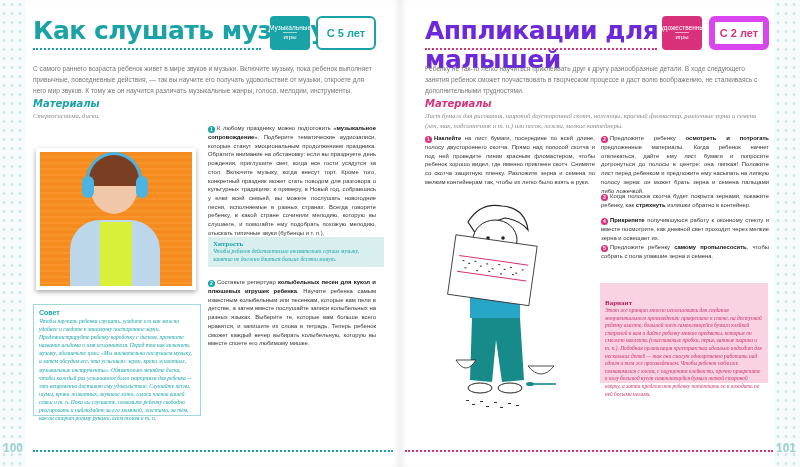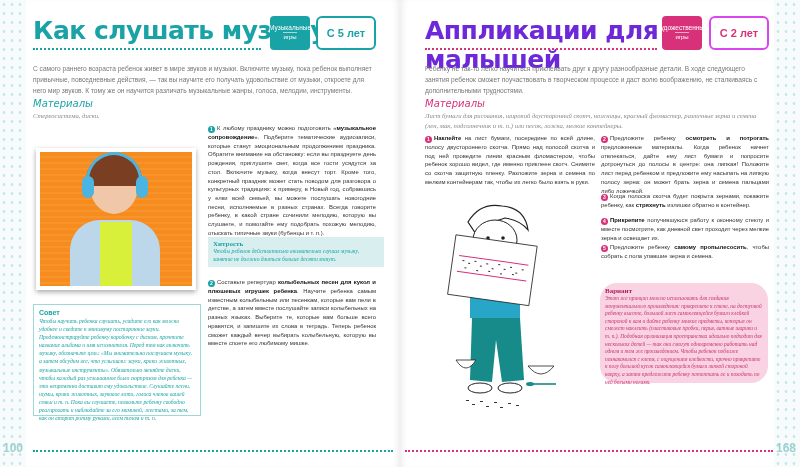--- a/index.html
+++ b/index.html
@@ -41,31 +41,31 @@
   .category-badge .cat-sub { border-top: 1px solid rgba(255,255,255,0.6); padding-top: 1px; font-size: 6px; }
   .left .category-badge { left: 270px; background: #1aa3a6; }
   .right .category-badge { left: 262px; background: #d9307a; }
 
   .age-badge {
     position: absolute; top: 16px; width: 60px; height: 34px; border-radius: 6px;
     display: flex; align-items: center; justify-content: center;
     font-size: 11px; font-weight: bold; background: #fff;
   }
   .left .age-badge { left: 316px; border: 2px solid #1aa3a6; color: #1aa3a6; }
-  .right .age-badge { left: 309px; border: 2px solid #d946ef; color: #d9307a; }
+  .right .age-badge { left: 309px; border: 6px solid #d946ef; color: #d9307a; }
 
   .intro {
     position: absolute; top: 63px; font-size: 6.6px; line-height: 11px; color: #777;
   }
   .left .intro { left: 33px; width: 345px; }
   .right .intro { left: 25px; width: 345px; }
 
   .materials-h {
     position: absolute; top: 98px; font-family: "DejaVu Sans", sans-serif;
-    font-size: 10px; font-weight: normal; font-style: italic;
+    font-size: 10px; font-weight: bold; font-style: italic;
   }
   .left .materials-h { left: 33px; color: #1aa3a6; }
   .right .materials-h { left: 25px; color: #d9307a; }
 
   .materials-t {
     position: absolute; top: 111px; font-family: "Liberation Serif", serif;
     font-style: italic; font-size: 6.6px; line-height: 10px; color: #888;
   }
   .left .materials-t { left: 33px; width: 340px; }
   .right .materials-t { left: 25px; width: 345px; }
@@ -129,21 +129,21 @@
 
   .trick-box {
     position: absolute; left: 208px; top: 237px; width: 176px; height: 30px;
     background: #d9efef; padding: 3px 5px;
   }
   .trick-box h4 { font-family: "Liberation Serif", serif; font-size: 7px; color: #1aa3a6; font-weight: bold; }
   .trick-box p { font-family: "Liberation Serif", serif; font-style: italic; font-size: 5.6px; line-height: 7.8px; color: #1aa3a6; }
 
   .variant-box {
     position: absolute; left: 200px; top: 283px; width: 168px; height: 100px;
-    background: #f9d3e2; padding: 4px 5px; border-radius: 17px;
+    background: #f9d3e2; padding: 16px 5px;
   }
   .variant-box h4 { font-family: "Liberation Serif", serif; font-size: 7px; color: #b0235f; font-weight: bold; }
   .variant-box p { font-family: "Liberation Serif", serif; font-style: italic; font-size: 5.4px; line-height: 7.6px; color: #c6336f; }
 
   
   .illustration { position: absolute; left: 10px; top: 200px; width: 180px; height: 220px; }
 
   .footer-dots { position: absolute; top: 450px; height: 2px; }
   .left .footer-dots { left: 33px; width: 360px; border-top: 2px dotted #1aa3a6; }
   .right .footer-dots { left: 5px; width: 183px; border-top: 2px dotted #d9307a; }
@@ -304,15 +304,15 @@
           <rect x="106" y="205" width="3" height="1"></rect>
       </g>
     </svg>
 
     <div class="variant-box">
       <h4>Вариант</h4>
       <p>Этот же принцип можно использовать для создания монументального произведения: прикрепите к стене, на доступной ребенку высоте, большой лист самоклеящейся бумаги клейкой стороной к вам и дайте ребенку мелкие предметы, которые он сможет наклеить (пластиковые пробки, перья, ватные шарики и т. п.). Подобная организация пространства идеально подходит для нескольких детей — так они смогут одновременно работать над одним и тем же произведением. Чтобы ребенок поближе познакомился с клеем, с ощущением клейкости, прочно прикрепите к полу большой кусок самоклеящейся бумаги липкой стороной кверху, а затем предложите ребенку потоптать ее и походить по ней босыми ногами.</p>
     </div>
 
     <div class="footer-dots" style="left:5px; width:368px;"></div>
-    <div class="page-num">168</div>
+    <div class="page-num">101</div>
   </div>
 </div>
 
 </body></html>

